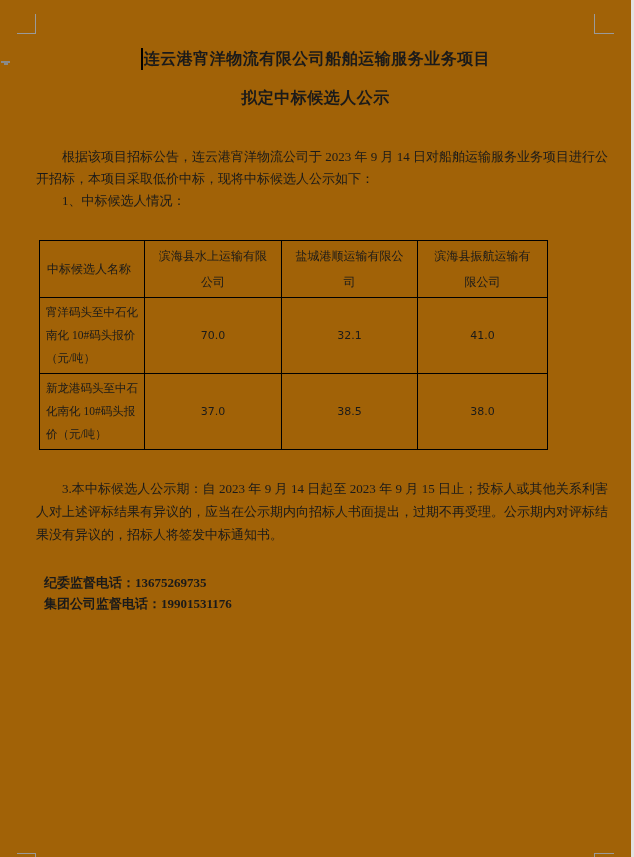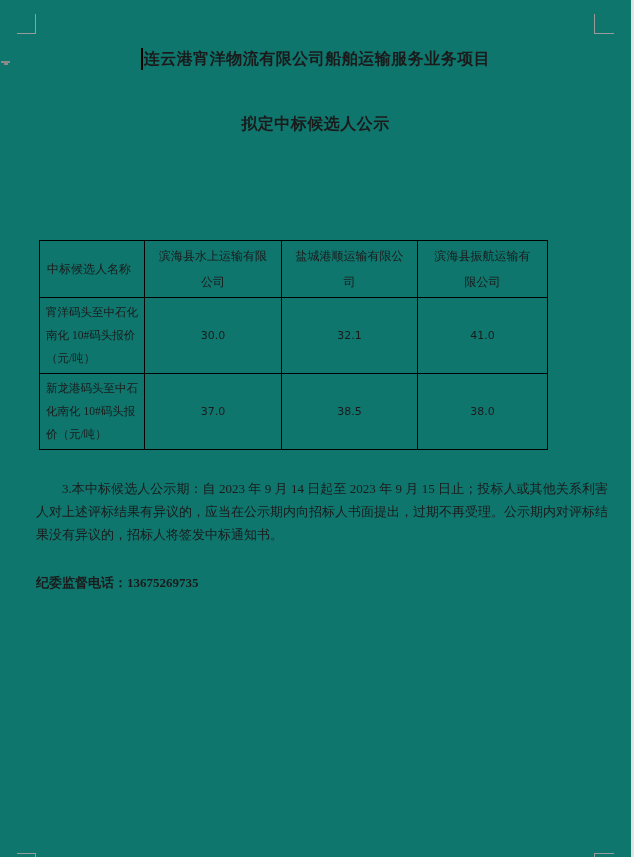--- a/index.html
+++ b/index.html
@@ -1,44 +1,44 @@
 <!DOCTYPE html>
 <html><head>
 <meta charset="utf-8">
 <style>
   html,body{margin:0;padding:0;background:#ffffff;}
   .page{
     position:relative;
     width:634px;height:857px;
-    background:#0f766e;
+    background:#a16207;
     overflow:hidden;
     font-family:"Liberation Serif","DejaVu Serif",serif;
     color:#1a1a1a;
   }
   
   .edge-strip{position:absolute;left:631px;top:0;width:3px;height:857px;background:#e3e3e3;}
   .crop{position:absolute;}
   .crop.tl{left:17px;top:14px;width:18px;height:19px;border-right:1px solid #9a9a9a;border-bottom:1px solid #9a9a9a;}
   .crop.tr{left:594px;top:14px;width:19px;height:19px;border-left:1px solid #9a9a9a;border-bottom:1px solid #9a9a9a;}
   .crop.bl{left:17px;top:853px;width:18px;height:6px;border-top:1px solid #9a9a9a;border-right:1px solid #9a9a9a;}
   .crop.br{left:594px;top:853px;width:19px;height:6px;border-top:1px solid #9a9a9a;border-left:1px solid #9a9a9a;}
   .margin-marker{position:absolute;left:1px;top:61px;width:9px;height:6px;}
   .margin-marker .bar1{width:9px;height:2px;background:#8a8a8a;}
   .margin-marker .bar2{width:4px;height:2px;background:#8a8a8a;margin:0 auto;}
   
   .title-row{position:absolute;top:48px;left:0;right:3px;display:flex;justify-content:center;align-items:center;}
   .caret{width:2px;height:22px;background:#000;margin-right:1px;}
   .doc-title{font-size:16px;font-weight:bold;letter-spacing:0.5px;white-space:nowrap;}
-  .doc-subtitle{position:absolute;top:114px;left:0;right:3px;text-align:center;font-size:16px;font-weight:bold;letter-spacing:0.5px;}
+  .doc-subtitle{position:absolute;top:88px;left:0;right:3px;text-align:center;font-size:16px;font-weight:bold;letter-spacing:0.5px;}
   
   .flow{position:absolute;left:36px;right:26px;font-size:13px;line-height:22px;text-align:justify;}
   .flow p{margin:0;text-indent:2em;}
   .intro-block{top:146px;}
   .lower-block{top:477px;line-height:23px;}
-  .phones{position:absolute;left:36px;top:572px;font-size:13px;font-weight:bold;line-height:21px;}
+  .phones{position:absolute;left:44px;top:572px;font-size:13px;font-weight:bold;line-height:21px;}
   .phones p{margin:0;}
   .signature{position:absolute;right:41px;top:668px;text-align:right;font-size:13px;line-height:22px;}
   .signature p{margin:0;}
   
   table.bid{position:absolute;left:39px;top:240px;border-collapse:collapse;table-layout:fixed;font-size:12px;color:#1a1a1a;}
   table.bid td,table.bid th{border:1px solid #000;vertical-align:middle;font-weight:normal;overflow:hidden;}
   tr.hdr{height:30px;}
   tr.names{height:57px;}
   tr.price1{height:70px;}
   tr.price2{height:66px;}
@@ -63,52 +63,57 @@
       <div class="bar2"></div>
   </div>
 
   <div class="title-row">
     <span class="caret"></span>
     <span class="doc-title">连云港宵洋物流有限公司船舶运输服务业务项目</span>
   </div>
 
   <div class="doc-subtitle">拟定中标候选人公示</div>
 
+  <div class="flow intro-block">
+    <p>根据该项目招标公告，连云港宵洋物流公司于 2023 年 9 月 14 日对船舶运输服务业务项目进行公开招标，本项目采取低价中标，现将中标候选人公示如下：</p>
+    <p>1、中标候选人情况：</p>
+  </div>
 
   <table class="bid">
     <colgroup>
       <col style="width:105px">
         <col style="width:137px">
         <col style="width:136px">
         <col style="width:130px">
     </colgroup>
     <tbody>
     <tr class="names">
       <td class="row-label">中标候选人名称</td>
       <td class="company">滨海县水上运输有限公司</td>
       <td class="company">盐城港顺运输有限公司</td>
       <td class="company">滨海县振航运输有限公司</td>
     </tr>
     <tr class="price1">
       <td class="route-label">宵洋码头至中石化南化 10#码头报价（元/吨）</td>
-      <td class="num">30.0</td>
+      <td class="num">70.0</td>
       <td class="num">32.1</td>
       <td class="num">41.0</td>
     </tr>
     <tr class="price2">
       <td class="route-label">新龙港码头至中石化南化 10#码头报价（元/吨）</td>
       <td class="num">37.0</td>
       <td class="num">38.5</td>
       <td class="num">38.0</td>
     </tr>
   </tbody>
     </table>
 
   <div class="flow lower-block">
     <p>3.本中标候选人公示期：自 2023 年 9 月 14 日起至 2023 年 9 月 15 日止；投标人或其他关系利害人对上述评标结果有异议的，应当在公示期内向招标人书面提出，过期不再受理。公示期内对评标结果没有异议的，招标人将签发中标通知书。</p>
   </div>
 
   <div class="phones">
     <p>纪委监督电话：13675269735</p>
+    <p>集团公司监督电话：19901531176</p>
   </div>
 
 
 </div>
 
 </body></html>

